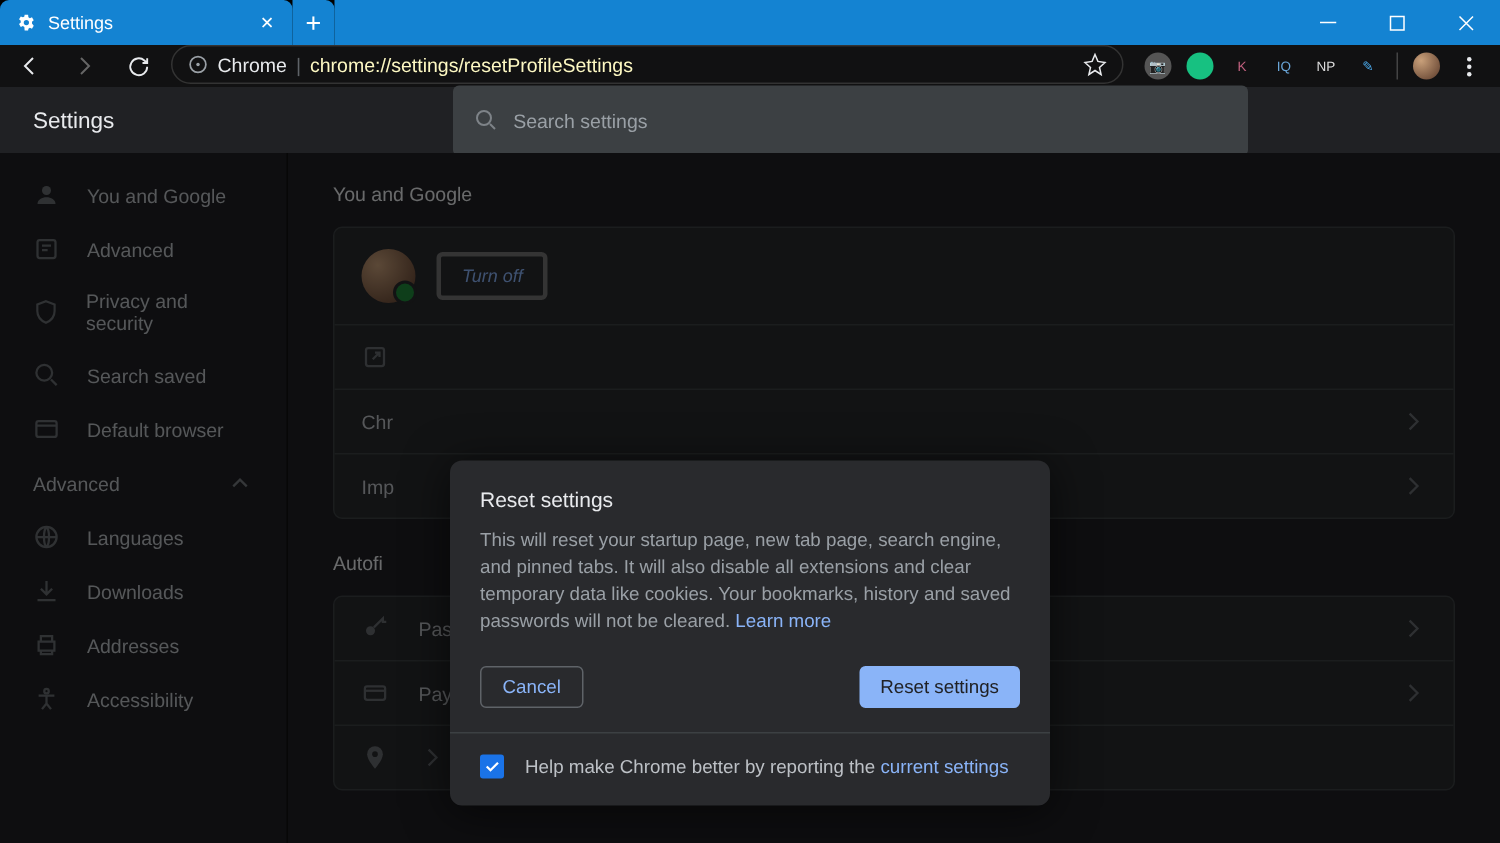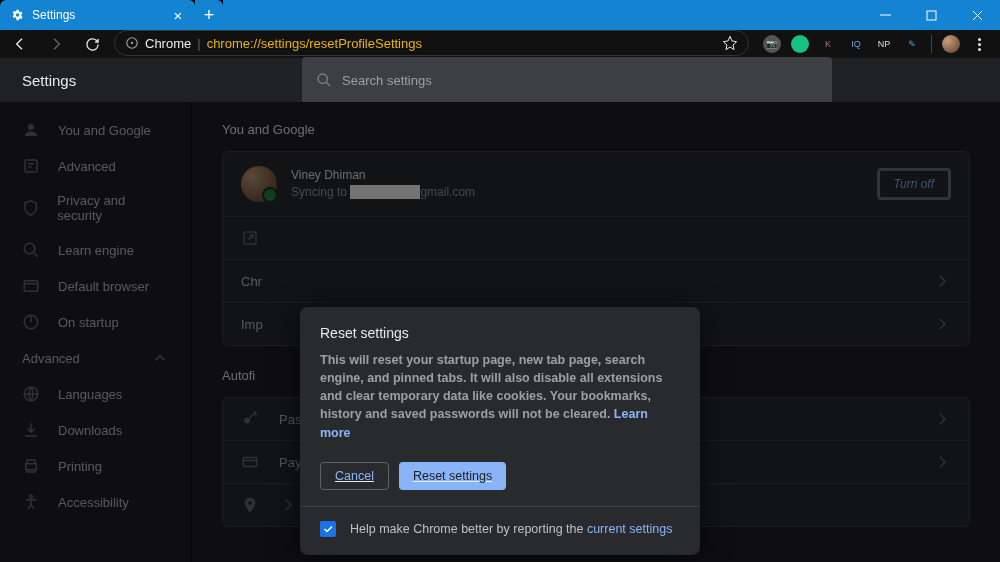--- a/index.html
+++ b/index.html
@@ -16,21 +16,21 @@
 .title-rest { flex: 1; background: #1483d2; }
 .win-controls { display: flex; background: #1483d2; }
 .win-btn { width: 46px; display: flex; align-items: center; justify-content: center; color: #fff; font-size: 11px; }
 .win-btn svg { width: 11px; height: 11px; }
 
 .toolbar { height: 28px; background: #111112; display: flex; padding: 0 6px; gap: 8px; }
 .nav-btn { width: 28px; height: 28px; display: flex; align-items: center; justify-content: center; color: #888; }
 .nav-btn.enabled { color: #e8eaed; }
 .addr { flex: 1; display: flex; align-items: center; background: #111112; border-radius: 14px; height: 26px; padding: 0 10px; gap: 6px; color: #9aa0a6; font-size: 13px; border: 1px solid #333; }
 .addr .chip { color: #e8eaed; }
-.addr .url-rest { color: #eab308; }
+.addr .url-rest { color: #fef9c3; }
 .ext-icons { display: flex; gap: 10px; align-items: center; padding: 0 6px; }
 .ext-icon { width: 18px; height: 18px; border-radius: 50%; display: flex; align-items: center; justify-content: center; font-size: 9px; color: #ddd; }
 .menu-dot { width: 18px; height: 28px; display: flex; flex-direction: column; align-items: center; justify-content: center; gap: 2px; }
 .menu-dot span { width: 3px; height: 3px; background: #e8eaed; border-radius: 50%; }
 .avatar-small { width: 18px; height: 18px; border-radius: 50%; background: radial-gradient(circle at 30% 30%, #c9a07a, #5a3a2a); }
 
 
 .surface { position: relative; height: calc(100% - 30px - 28px - 28px); display: flex; background: #202124; }
 .header-row { height: 44px; display: flex; align-items: center; padding-left: 22px; gap: 18px; background: #202124; border-bottom: 0; }
 .header-row .brand { font-size: 15px; color: #e8eaed; }
@@ -58,23 +58,23 @@
 .list-row { display: flex; align-items: center; padding: 12px 18px; border-top: 1px solid #3c4043; font-size: 13px; color: #bdc1c6; }
 .list-row .rlabel { flex: 1; }
 .list-row svg { width: 18px; height: 18px; opacity: .55; }
 .rowicon { width: 20px; margin-right: 18px; display:flex; }
 .rowicon svg { width: 18px; height: 18px; opacity: .55; }
 
 
 .dim { position: absolute; inset: 0; background: rgba(0,0,0,0.55); z-index: 5; }
 .dialog { position: absolute; left: 300px; top: 205px; width: 400px; background: #292a2d; border-radius: 8px; box-shadow: 0 4px 30px rgba(0,0,0,.6); z-index: 6; }
 .dialog .d-title { padding: 18px 20px 10px; color: #e8eaed; font-size: 14px; }
-.dialog .d-body { padding: 0 20px 16px; font-size: 12.5px; color: #9aa0a6; line-height: 1.45; font-weight: bold; }
+.dialog .d-body { padding: 0 20px 16px; font-size: 12.5px; color: #9aa0a6; line-height: 1.45; }
 .dialog .d-body a { color: #8ab4f8; text-decoration: none; }
-.dialog .d-actions { display: flex; justify-content: flex-start; gap: 10px; padding: 4px 20px 16px; text-decoration: underline; }
+.dialog .d-actions { display: flex; justify-content: space-between; gap: 10px; padding: 4px 20px 16px; }
 .btn-outline { background: transparent; border: 1px solid #5f6368; color: #8ab4f8; padding: 6px 14px; border-radius: 4px; font-size: 12.5px; cursor: pointer; }
 .btn-primary { background: #8ab4f8; border: none; color: #202124; padding: 7px 14px; border-radius: 4px; font-size: 12.5px; cursor: pointer; }
 .dialog .d-check { display: flex; align-items: center; gap: 14px; padding: 14px 20px 18px; border-top: 1px solid #3c4043; font-size: 12.5px; color: #bdc1c6; }
 .dialog .d-check a { color: #8ab4f8; text-decoration: none; }
 .chk { width: 16px; height: 16px; background: #1a73e8; border-radius: 2px; display: flex; align-items: center; justify-content: center; }
 .chk svg { width: 12px; height: 12px; }
 
 svg { display: block; }
 </style>
 </head>
@@ -192,36 +192,29 @@
         <svg viewBox="0 0 24 24" fill="none" stroke="#9aa0a6" stroke-width="2">
           <path d="M12 2l8 3v6c0 5-3.5 9-8 11-4.5-2-8-6-8-11V5z"></path>
         </svg>
         <span>Privacy and security</span>
       </div>
     <div class="side-item">
         <svg viewBox="0 0 24 24" fill="none" stroke="#9aa0a6" stroke-width="2">
           <circle cx="10" cy="10" r="7"></circle>
           <path d="M21 21l-5-5"></path>
         </svg>
-        <span>Learn engine</span>
+        <span>Search saved</span>
       </div>
     <div class="side-item">
         <svg viewBox="0 0 24 24" fill="none" stroke="#9aa0a6" stroke-width="2">
           <rect x="3" y="5" width="18" height="14" rx="2"></rect>
           <path d="M3 9h18"></path>
         </svg>
         <span>Default browser</span>
       </div>
-    <div class="side-item">
-        <svg viewBox="0 0 24 24" fill="none" stroke="#9aa0a6" stroke-width="2">
-          <circle cx="12" cy="12" r="9"></circle>
-          <path d="M12 3v9"></path>
-        </svg>
-        <span>On startup</span>
-      </div>
 
     <div class="side-heading">
         <span>Advanced</span>
         <svg viewBox="0 0 24 24" fill="none" stroke="#9aa0a6" stroke-width="2">
           <path d="M6 15l6-6 6 6"></path>
         </svg>
       </div>
 
     <div class="side-item">
         <svg viewBox="0 0 24 24" fill="none" stroke="#9aa0a6" stroke-width="2">
@@ -234,42 +227,38 @@
         <svg viewBox="0 0 24 24" fill="none" stroke="#9aa0a6" stroke-width="2">
           <path d="M12 3v12m-5-5l5 5 5-5M4 20h16"></path>
         </svg>
         <span>Downloads</span>
       </div>
     <div class="side-item">
         <svg viewBox="0 0 24 24" fill="none" stroke="#9aa0a6" stroke-width="2">
           <rect x="5" y="9" width="14" height="8"></rect>
           <path d="M7 9V4h10v5M7 17v3h10v-3"></path>
         </svg>
-        <span>Printing</span>
+        <span>Addresses</span>
       </div>
     <div class="side-item">
         <svg viewBox="0 0 24 24" fill="none" stroke="#9aa0a6" stroke-width="2">
           <circle cx="12" cy="5" r="2"></circle>
           <path d="M5 9h14M12 9v7m-4 5l4-5 4 5"></path>
         </svg>
         <span>Accessibility</span>
       </div>
     <div class="side-item"></div>
 
   </div>
 
   <div class="content">
     <div class="section-title">You and Google</div>
     <div class="card">
       <div class="profile-row">
         <div class="avatar"></div>
-        <div class="info">
-          <div class="name">Viney Dhiman</div>
-          <div class="email"><span>Syncing to </span><span class="redact">xxxxxxxxxxx</span><span>gmail.com</span></div>
-        </div>
         <button class="turnoff">Turn off</button>
       </div>
       <div class="list-row">
           <svg viewBox="0 0 24 24" fill="none" stroke="#9aa0a6" stroke-width="2">
             <rect x="4" y="4" width="16" height="16" rx="2"></rect>
             <path d="M10 14l6-6M12 8h4v4"></path>
           </svg>
         </div>
       <div class="list-row">
           <span class="rlabel">Chr</span>

